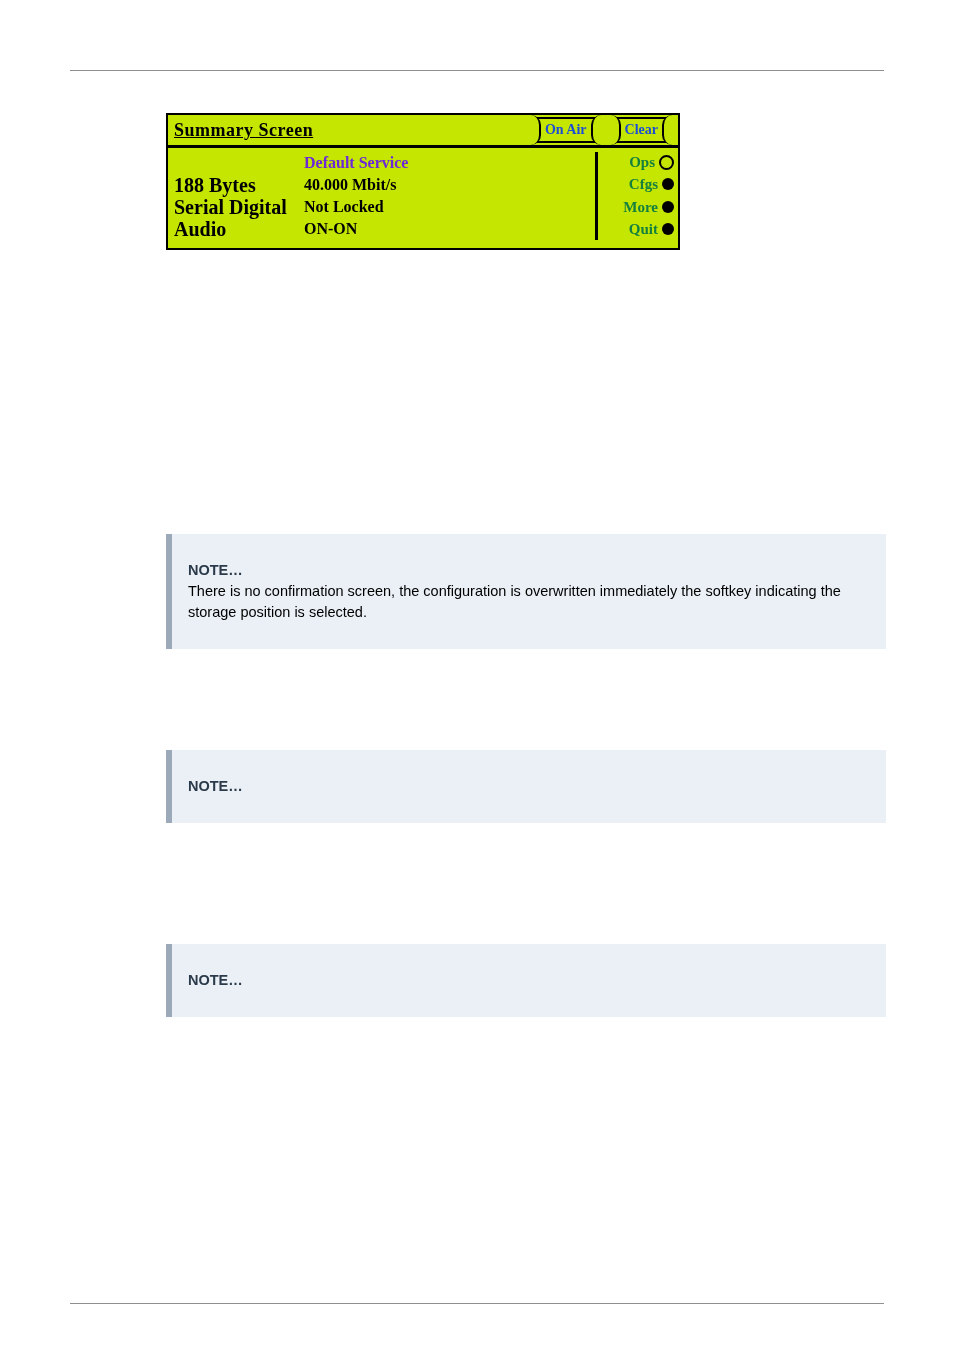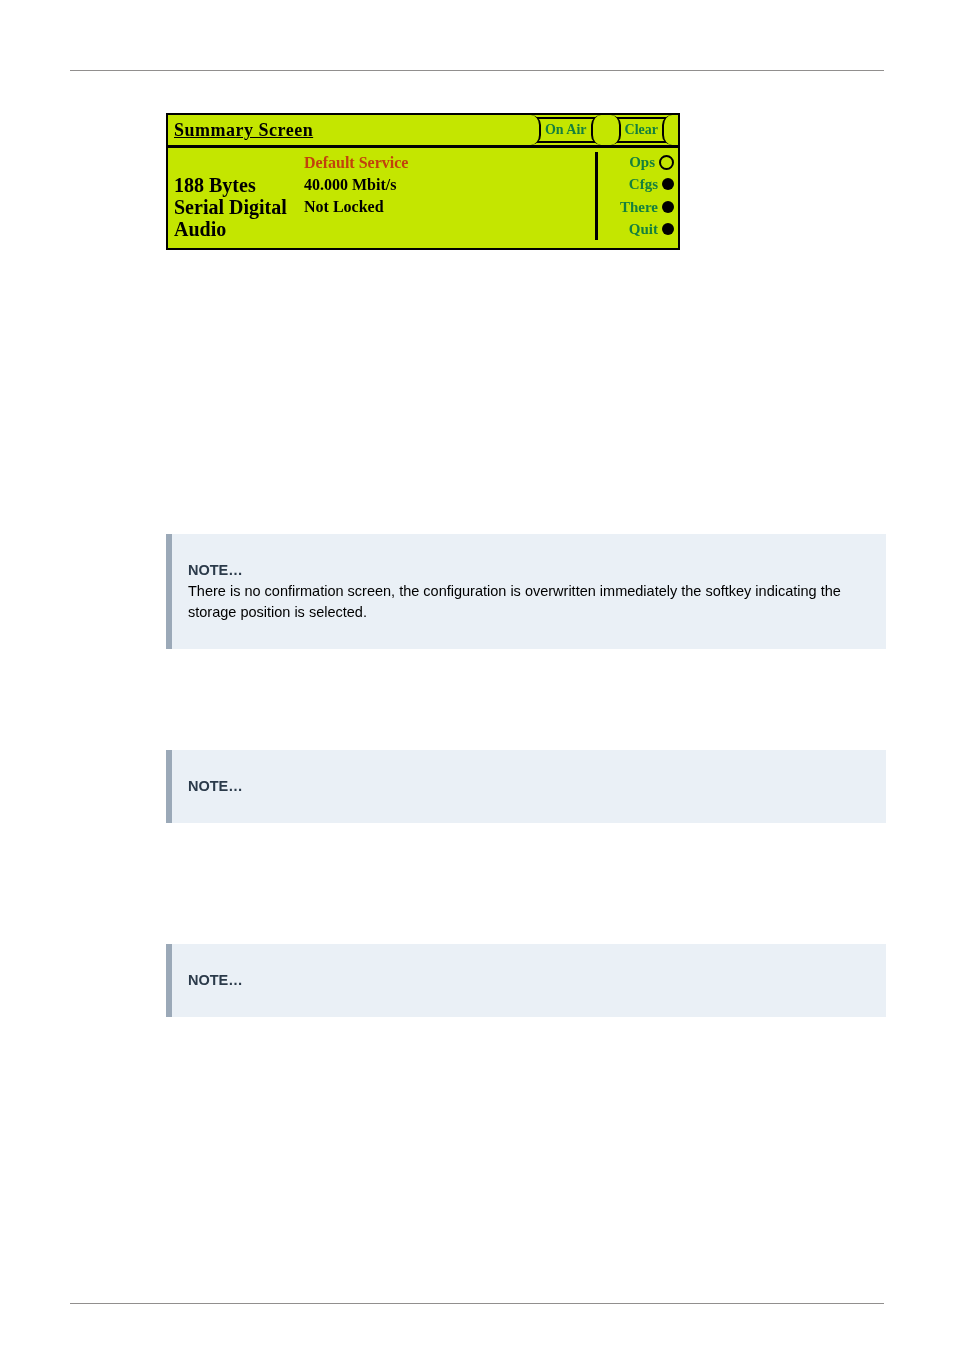--- a/index.html
+++ b/index.html
@@ -6,29 +6,29 @@
 .page{width:954px;min-height:1351px;margin:0 auto;position:relative;box-sizing:border-box}
 .hr-top{border:none;border-top:1px solid #918f8e;margin:0}
 .topbar{height:70px}
 .content{padding:0 70px 0 70px}
 
 .figwrap{display:flex;align-items:flex-start;margin-left:96px}
 .lcd{width:510px;border:2px solid #000;background:#C4E600;font-family:"Comic Sans MS","Segoe UI",cursive;font-weight:bold}
 .lcd-head{display:flex;align-items:center;height:30px;border-bottom:3px solid #000;padding:0 6px;gap:10px}
 .lcd-title{font-size:18px;color:#000;text-decoration:underline;letter-spacing:.5px}
 .spacer{flex:1}
-.chip{position:relative;display:inline-flex;align-items:center;justify-content:flex-end;height:22px;padding:0 12px;font-size:14px;color:#15803d;border:2px solid #000;border-radius:3px}
+.chip{position:relative;display:inline-flex;align-items:center;justify-content:flex-end;height:22px;padding:0 12px;font-size:14px;color:#1d4ed8;border:2px solid #000;border-radius:3px}
 .chip:before,.chip:after{content:"";position:absolute;top:-4px;bottom:-4px;width:8px;background:#C4E600}
 .chip:before{left:-2px;border-right:2px solid #000;border-radius:0 10px 10px 0}
 .chip:after{right:-2px;border-left:2px solid #000;border-radius:10px 0 0 10px}
 .lcd-body{display:flex;padding:4px 4px 8px 4px}
 .col-left{width:130px;font-size:20px;color:#000;font-weight:bold;line-height:22px;padding-left:2px}
 .col-left div:first-child{visibility:hidden;height:22px}
 .col-mid{flex:1;font-size:16px;color:#000;font-weight:bold;line-height:22px}
-.col-mid .svc{color:#c2410c}
+.col-mid .svc{color:#6d28d9}
 .sk{width:70px;border-left:3px solid #000;padding-left:6px;display:flex;flex-direction:column;align-items:flex-end;gap:2px}
 .sk-row{display:flex;align-items:center;gap:4px;font-size:15px;color:#15803d;font-weight:bold}
 .dot-o{width:11px;height:11px;border:2px solid #000;border-radius:50%}
 .dot-f{width:12px;height:12px;background:#000;border-radius:50%}
 .callout{width:180px;font-size:14px;line-height:1.3;padding-top:4px}
 .callout .bold{font-weight:bold}
 .callout svg{display:block;margin-top:-2px}
 
 .note{display:flex;background:#EAF0F6;margin:24px 0 7px 96px;width:720px}
 .nbar{width:6px;background:#9BA9B8;flex:0 0 6px}
@@ -66,32 +66,33 @@
           <div class="col-left">
             <div>&nbsp;</div>
             <div>188 Bytes</div>
             <div>Serial Digital</div>
             <div>Audio</div>
           </div>
           <div class="col-mid">
             <div class="svc">Default Service</div>
             <div>40.000 Mbit/s</div>
             <div>Not Locked</div>
+            <div>ON-ON</div>
           </div>
           <div class="sk">
             <div class="sk-row">
                 <span>Ops</span>
                 <span class="dot-o"></span>
               </div>
             <div class="sk-row">
                 <span>Cfgs</span>
                 <span class="dot-f"></span>
               </div>
             <div class="sk-row">
-                <span>There</span>
+                <span>More</span>
                 <span class="dot-f"></span>
               </div>
             <div class="sk-row">
                 <span>Quit</span>
                 <span class="dot-f"></span>
               </div>
           </div>
         </div>
       </div>
 

